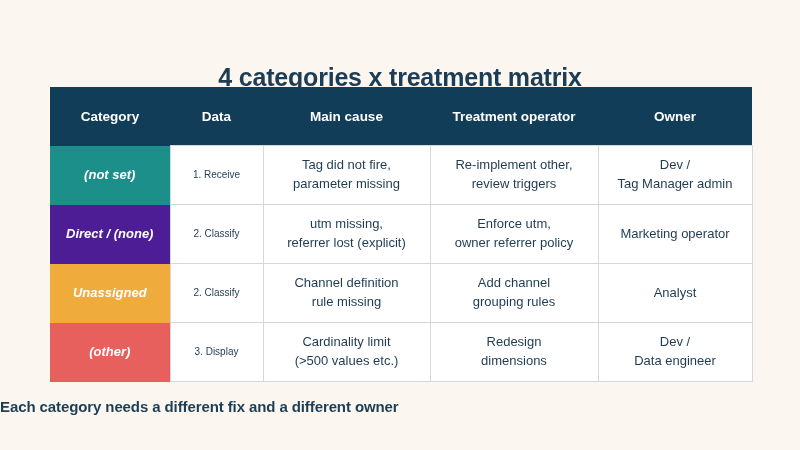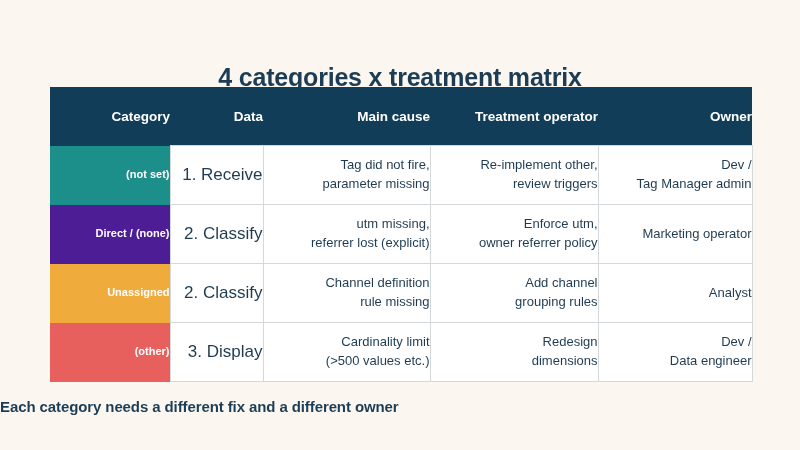--- a/index.html
+++ b/index.html
@@ -37,21 +37,20 @@
     left: 50px;
     top: 87px;
     width: 702px;
     border-collapse: collapse;
     table-layout: fixed;
   }
   .matrix-table th,
   .matrix-table td {
     padding: 0;
     margin: 0;
-    text-align: right;
   }
   thead tr {
     background: #123d58;
   }
   thead th {
     height: 58px;
     color: #ffffff;
     font-size: 13.5px;
     font-weight: bold;
     text-align: center;
@@ -63,26 +62,27 @@
     background: #ffffff;
     border: 1px solid #d5d8da;
     color: #1f3b52;
     font-size: 13px;
     line-height: 1.45;
     text-align: center;
     vertical-align: middle;
   }
   tbody td.cat-cell {
     color: #ffffff;
-    font-size: 11px;
+    font-size: 13px;
     font-weight: bold;
     border: none;
+    font-style: italic;
   }
   tbody td.stage-cell {
-    font-size: 17px;
+    font-size: 10px;
   }
   .cell-line {
     display: block;
   }
   .col-category { width: 120px; }
   .col-stage    { width: 93px; }
   .col-cause    { width: 167px; }
   .col-treat    { width: 168px; }
   .col-owner    { width: 154px; }
   .slide-footer {

